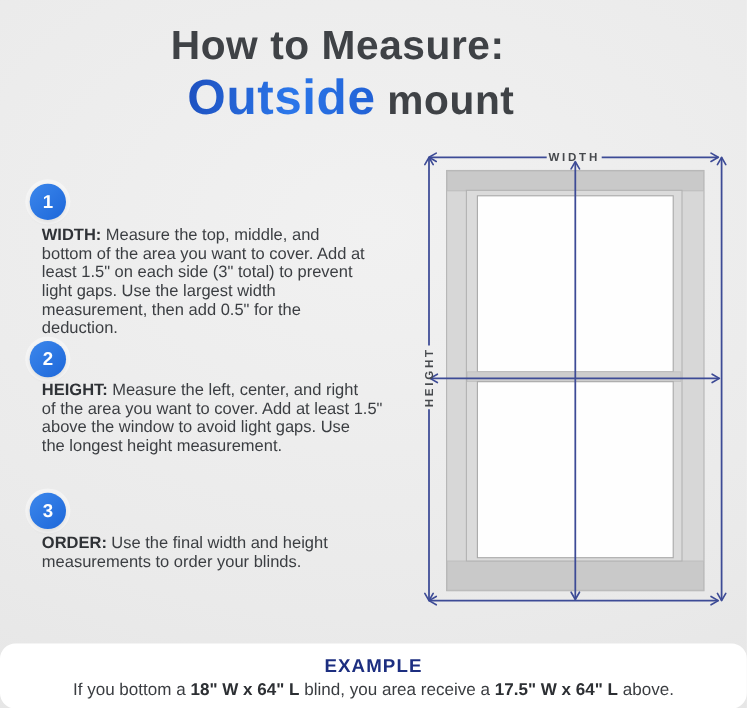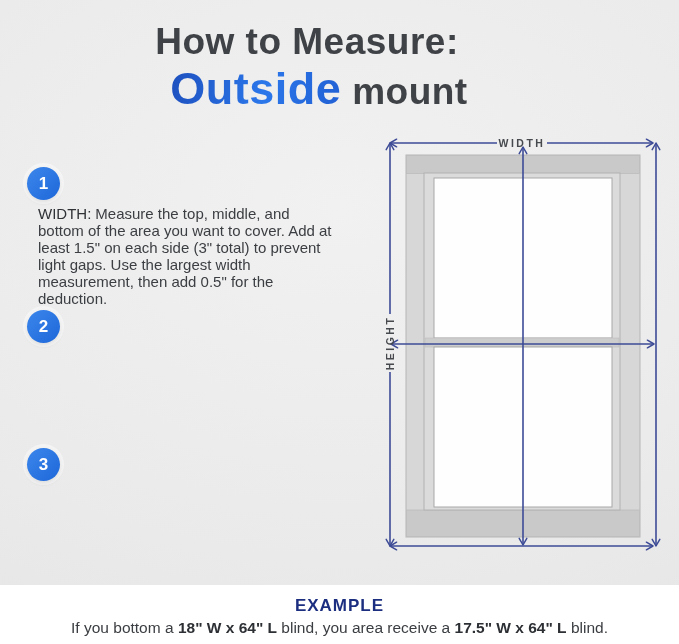--- a/index.html
+++ b/index.html
@@ -26,34 +26,34 @@
   .badge{
     position:absolute;width:33px;height:33px;border-radius:50%;
     background:linear-gradient(135deg,#3c87ec,#1d67d9);
     color:#fff;font-size:17px;font-weight:700;
     display:flex;align-items:center;justify-content:center;
     box-shadow:0 0 0 4px rgba(255,255,255,.45), 0 2px 4px rgba(0,0,0,.18);
   }
   .step-text{
     position:absolute;left:38px;font-size:15px;line-height:17px;color:#3b3e42;
   }
-  .step-label{font-weight:400;color:#2f3236;margin-right:4px;}
+  .step-label{font-weight:700;color:#2f3236;margin-right:4px;}
   .step-body{white-space:pre-line;}
   #step1-text{top:205px;width:350px;}
   #step2-text{top:346px;width:356px;}
   #step3-text{top:485px;width:340px;}
   #badge1{left:27px;top:167px;}
   #badge2{left:27px;top:310px;}
   #badge3{left:27px;top:448px;}
   
   #diagram{position:absolute;left:380px;top:128px;}
   .dim-label{font-size:10.5px;font-weight:700;letter-spacing:2.5px;fill:#46494d;}
   
   .example-band{
-    position:absolute;left:0;top:585px;width:679px;height:59px;background:#ffffff;text-align:center;
+    position:absolute;left:0;top:585px;width:679px;height:59px;background:#ffffff;text-align:center;border-radius:14px;
   }
   .example-heading{
     margin-top:11px;font-size:17px;font-weight:700;letter-spacing:1px;color:#1c2e80;
   }
   .example-line{margin-top:3px;font-size:15.5px;color:#3a3d41;}
   .example-size{font-weight:700;color:#2c2f33;}
 </style>
 </head>
 <body>
 
@@ -72,24 +72,32 @@
 bottom of the area you want to cover. Add at
 least 1.5" on each side (3" total) to prevent
 light gaps. Use the largest width
 measurement, then add 0.5" for the
 deduction.</span>
   </div>
 
   <div class="badge" id="badge2">
       <span>2</span>
     </div>
+  <div class="step-text" id="step2-text"><span class="step-label">HEIGHT:</span><span class="step-body">Measure the left, center, and right
+of the area you want to cover. Add at least 1.5"
+above the window to avoid light gaps. Use
+the longest height measurement.</span>
+  </div>
 
   <div class="badge" id="badge3">
       <span>3</span>
     </div>
+  <div class="step-text" id="step3-text"><span class="step-label">ORDER:</span><span class="step-body">Use the final width and height
+measurements to order your blinds.</span>
+  </div>
 
   <svg id="diagram" width="299" height="462" viewBox="0 0 299 462">
     <defs>
       <marker id="ah" markerWidth="12" markerHeight="12" refX="8.6" refY="5" orient="auto-start-reverse" markerUnits="userSpaceOnUse">
         <path d="M2,1.2 L8.6,5 L2,8.8" fill="none" stroke="#3d4b96" stroke-width="1.5" stroke-linecap="round" stroke-linejoin="round"></path>
       </marker>
     </defs>
 
     <g>
       <rect x="26" y="27" width="234" height="382" fill="#d7d7d7" stroke="#b5b5b5" stroke-width="1"></rect>
@@ -116,17 +124,17 @@
       <line x1="143" y1="19" x2="143" y2="417" marker-start="url(#ah)" marker-end="url(#ah)"></line>
       <line x1="11" y1="216" x2="274" y2="216" marker-start="url(#ah)" marker-end="url(#ah)"></line>
     </g>
 
     <text x="142" y="18.5" text-anchor="middle" class="dim-label">WIDTH</text>
     <text transform="translate(14,215) rotate(-90)" text-anchor="middle" class="dim-label">HEIGHT</text>
   </svg>
 
   <div class="example-band">
     <div class="example-heading">EXAMPLE</div>
-    <div class="example-line"><span>If you bottom a </span><span class="example-size">18" W x 64" L</span><span> blind, you area receive a </span><span class="example-size">17.5" W x 64" L</span><span> blind.</span>
+    <div class="example-line"><span>If you bottom a </span><span class="example-size">18" W x 64" L</span><span> blind, you area receive a </span><span class="example-size">17.5" W x 64" L</span><span> above.</span>
     </div>
   </div>
 
 </div>
 
 </body></html>

